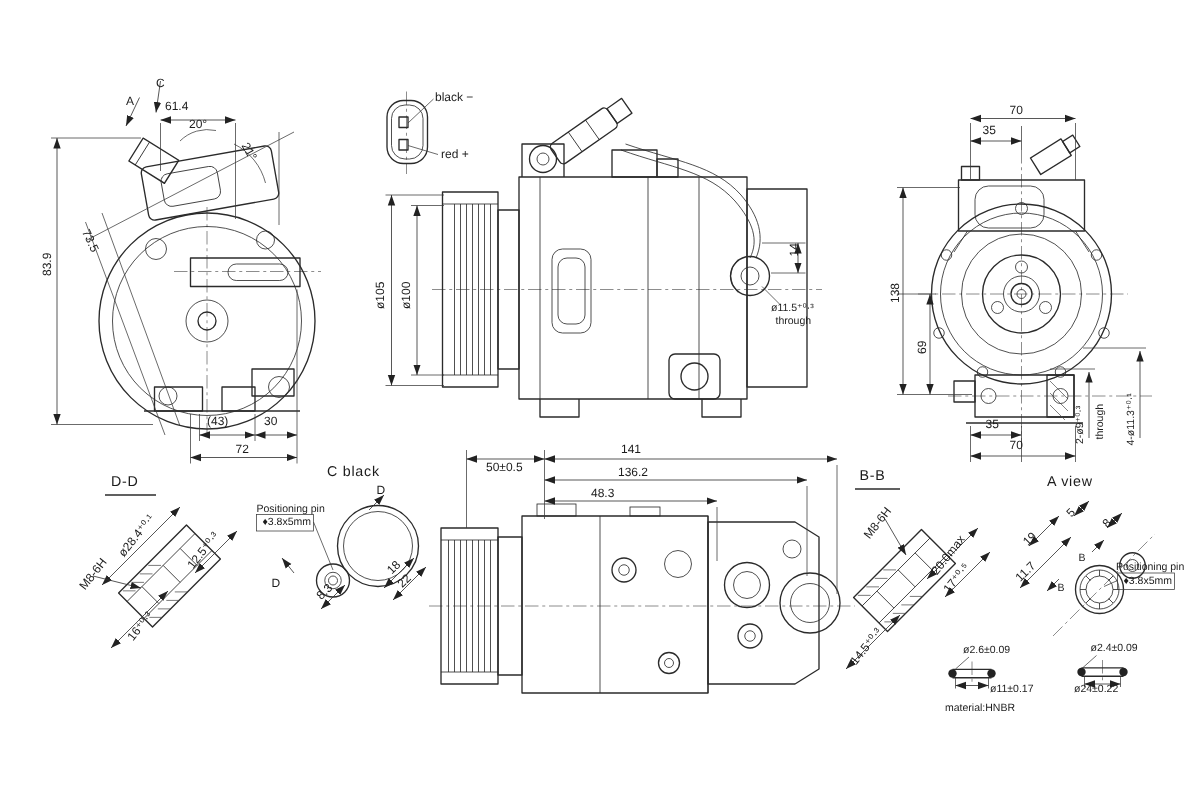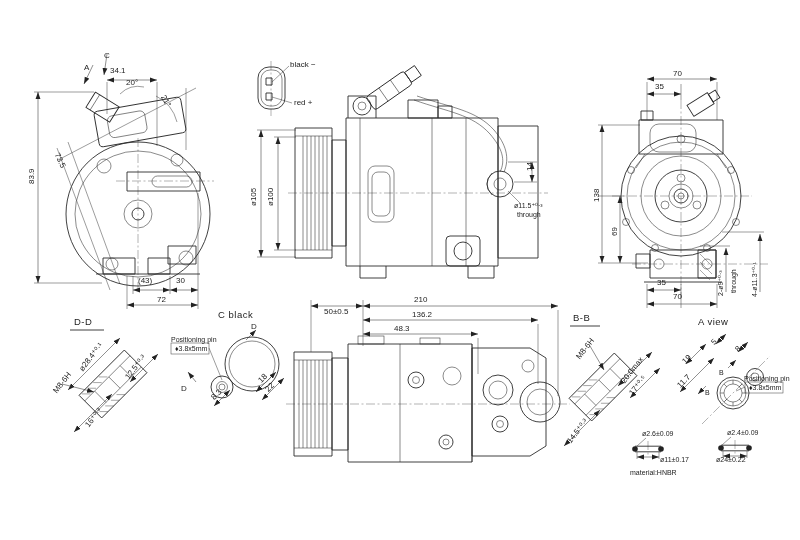--- a/index.html
+++ b/index.html
@@ -365,21 +365,21 @@
     <line class="o" x1="721" y1="450.8" x2="749" y2="450.8"></line>
     <line class="d" x1="731" y1="437" x2="722" y2="445"></line>
     <line class="dim" x1="723" y1="456" x2="747" y2="456"></line>
     <line class="d" x1="723" y1="451" x2="723" y2="458"></line>
     <line class="d" x1="747" y1="451" x2="747" y2="458"></line>
   </g>
 </svg>
 
 <div class="lbl" style="left:84px;top:64px">A</div>
 <div class="lbl" style="left:104px;top:52px">C</div>
-<div class="lbl" style="left:110px;top:67px">34.1</div>
+<div class="lbl" style="left:110px;top:67px">61.4</div>
 <div class="lbl" style="left:126px;top:79px">20°</div>
 <div class="lbl rp60" style="left:166px;top:94px">21°</div>
 <div class="lbl rm90" style="left:28px;top:184px">83.9</div>
 <div class="lbl rp65" style="left:60px;top:152px">73.5</div>
 <div class="lbl" style="left:138px;top:277px">(43)</div>
 <div class="lbl" style="left:176px;top:277px">30</div>
 <div class="lbl" style="left:157px;top:296px">72</div>
 
 <div class="lbl" style="left:290px;top:61px">black −</div>
 <div class="lbl" style="left:294px;top:99px">red +</div>
@@ -409,21 +409,21 @@
 <div class="lbl vlbl" style="left:218px;top:310px">C black</div>
 <div class="lbl sm" style="left:171px;top:336px">Positioning pin</div>
 <div class="lbl sm" style="left:175px;top:345px">♦3.8x5mm</div>
 <div class="lbl rm45" style="left:257px;top:379px">18</div>
 <div class="lbl rm45" style="left:264px;top:388px">22</div>
 <div class="lbl rm45" style="left:210px;top:396px">8.3</div>
 <div class="lbl" style="left:181px;top:385px">D</div>
 <div class="lbl" style="left:251px;top:323px">D</div>
 
 <div class="lbl" style="left:324px;top:308px">50±0.5</div>
-<div class="lbl" style="left:414px;top:296px">210</div>
+<div class="lbl" style="left:414px;top:296px">141</div>
 <div class="lbl" style="left:412px;top:311px">136.2</div>
 <div class="lbl" style="left:394px;top:325px">48.3</div>
 
 <div class="lbl vlbl ul" style="left:573px;top:313px">B-B</div>
 <div class="lbl rm52" style="left:575px;top:356px">M8-6H</div>
 <div class="lbl rm52" style="left:620px;top:380px">20.0max</div>
 <div class="lbl rm52" style="left:628px;top:392px">17⁺⁰·⁵</div>
 <div class="lbl rm52" style="left:566px;top:440px">14.5⁺⁰·³</div>
 
 <div class="lbl vlbl" style="left:698px;top:317px">A view</div>

